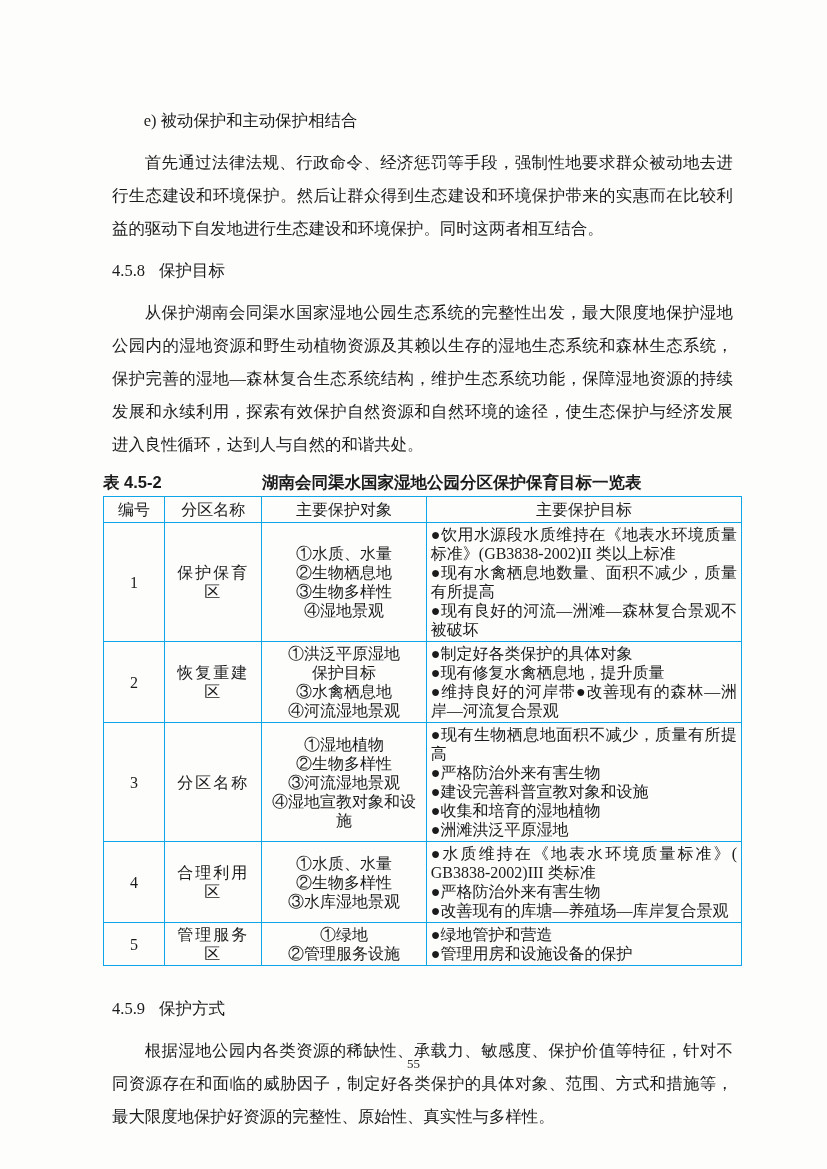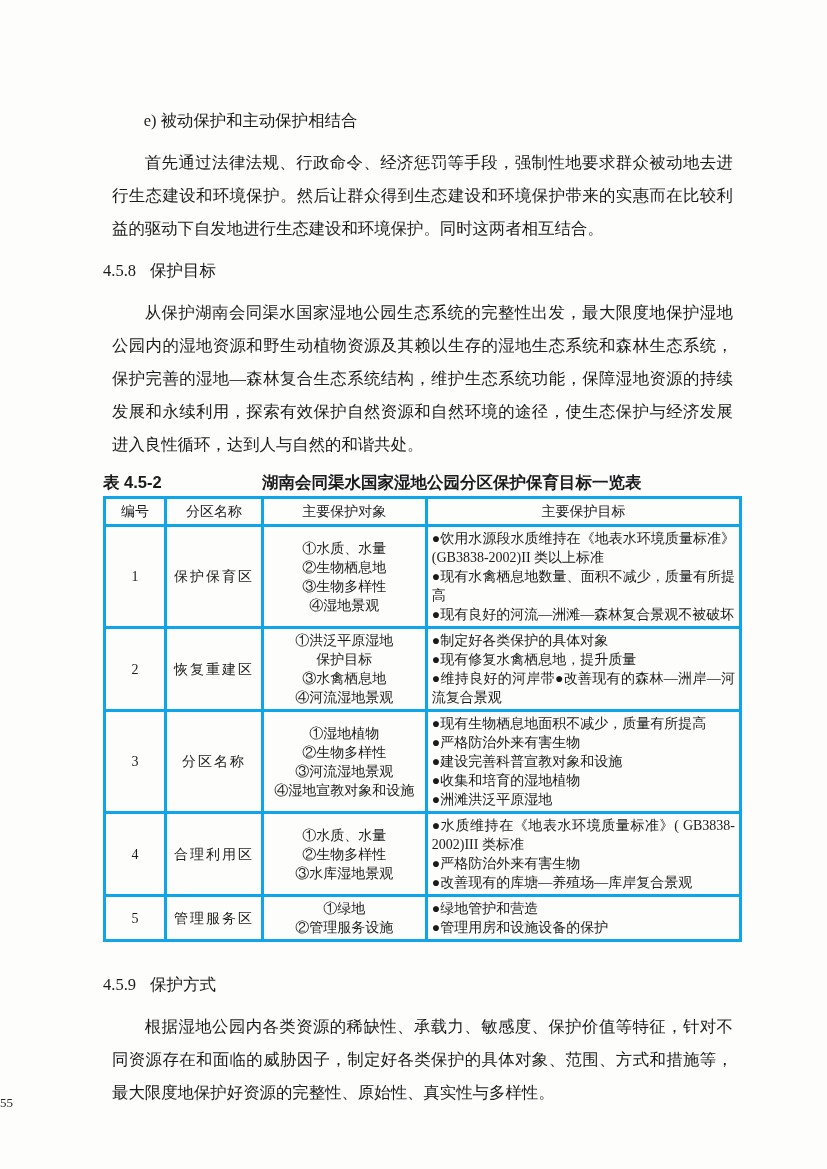--- a/index.html
+++ b/index.html
@@ -26,59 +26,60 @@
     font-size:16.4px;
     line-height:33px;
     text-align:justify;
     text-indent:2em;
     margin:9px;
   }
   .sec-heading{
     font-size:16.5px;
     font-weight:normal;
     line-height:33px;
-    margin:0;
+    margin:9px;
   }
   .sec-heading .sec-num{ margin-right:14px; }
   .caption{
     display:flex;
     align-items:flex-start;
     font-family:"Liberation Sans","DejaVu Sans",sans-serif;
     font-weight:bold;
     font-size:16.5px;
     line-height:24px;
     margin:2px 0 2px 0;
   }
   .caption-title{ flex:1; text-align:center; }
   table.zoning{
     border-collapse:collapse;
     table-layout:fixed;
     width:100%;
     margin:0;
   }
   table.zoning th, table.zoning td{
-    border:3px solid #0ea5e9;
-    font-size:14px;
+    border:1px solid #0ea5e9;
+    font-size:16px;
     line-height:19px;
     padding:2px 4px;
     vertical-align:middle;
   }
   table.zoning th{
     font-weight:normal;
     text-align:center;
     padding:3px 2px;
   }
   td.c-no, td.c-zone, td.c-obj{ text-align:center; }
   td.c-zone{ letter-spacing:2px; }
   td.c-goal{ text-align:left; }
   td.c-goal div{ text-align:justify; }
   .mt-sec{ margin-top:26px; }
   .footer{
     position:absolute;
-    top:1095px; left:0; right:0;
+    top:1056px; left:0; right:0;
+    text-align:center;
     font-size:13px;
     color:#2a2a2a;
   }
 </style>
 </head>
 <body>
 
 <div class="page">
   <div class="content">
 

